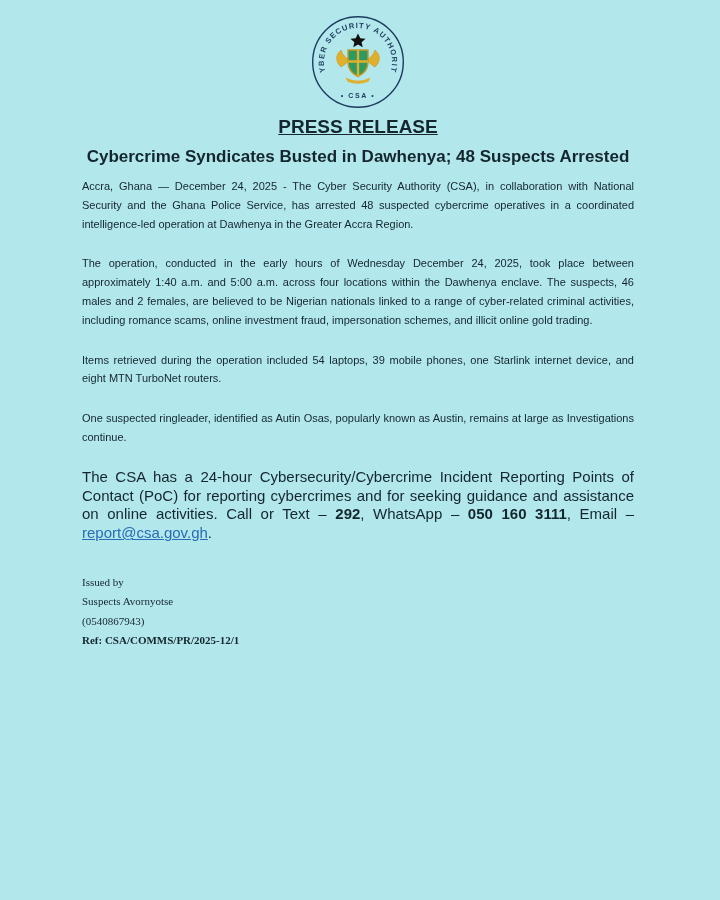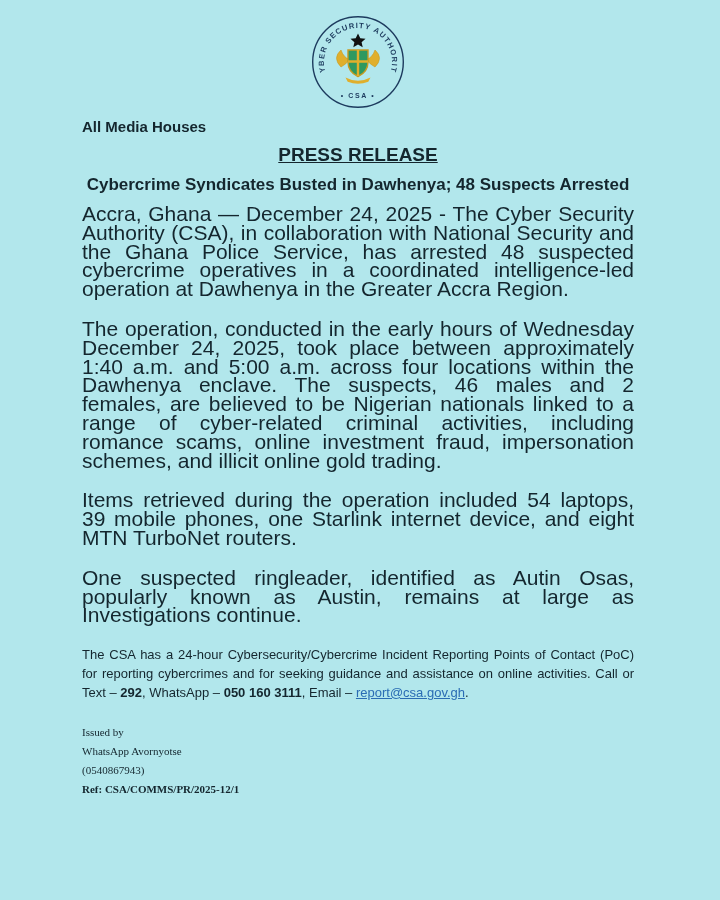--- a/index.html
+++ b/index.html
@@ -35,30 +35,30 @@
   }
   .center-head .ul { text-decoration: underline; }
   .doc-title {
     text-align: center;
     font-weight: 700;
     font-size: 17px;
     line-height: 19px;
     margin-bottom: 11px;
   }
   .body-para {
-    font-size: 21px;
+    font-size: 11px;
     line-height: 18.8px;
     text-align: justify;
     margin-bottom: 21px;
   }
   .contact-para {
-    font-size: 13px;
+    font-size: 15px;
     line-height: 18.8px;
     text-align: justify;
-    margin-bottom: 20px;
+    margin-bottom: 30px;
   }
   .contact-para b { font-weight: 700; }
   .contact-para a {
     color: #2a6cb4;
     text-decoration: underline;
   }
   .signature {
     font-size: 11px;
     line-height: 19.3px;
     margin-top: 14px;
@@ -85,37 +85,36 @@
         <path d="M31 53 q-9-9 0-17 q2.5 7.5 8.5 9.5 q-3.5 5-8.5 7.5z" fill="#e0af2c" stroke="#c79a20" stroke-width="0.6"></path>
         <path d="M65 53 q9-9 0-17 q-2.5 7.5 -8.5 9.5 q3.5 5 8.5 7.5z" fill="#e0af2c" stroke="#c79a20" stroke-width="0.6"></path>
         <path d="M38 36 h20 v12 q0 10 -10 14.5 q-10 -4.5 -10 -14.5 z" fill="#2e9960" stroke="#c79a20" stroke-width="1.4"></path>
         <path d="M48 36 v26 M38 47.5 h20" stroke="#e0af2c" stroke-width="2.4" fill="none"></path>
         <path d="M35.5 63.5 q12.5 6.5 25 0 l-2.2 4.2 q-10.3 4.3 -20.6 0 z" fill="#e0af2c"></path>
       </g>
       <text x="48" y="83.5" text-anchor="middle" font-size="7" font-weight="700" fill="#1d3b5e" letter-spacing="1.6" font-family="Liberation Sans, sans-serif">•  CSA  •</text>
     </svg>
   </div>
 
-  <p class="recipient">All Media Houses</p>
 
   <p class="center-head"><span class="ul">PRESS RELEASE</span></p>
 
   <p class="doc-title"><span class="ul">Cybercrime Syndicates Busted in Dawhenya; 48 Suspects Arrested</span></p>
 
   <p class="body-para">Accra, Ghana — December 24, 2025 - The Cyber Security Authority (CSA), in collaboration with National Security and the Ghana Police Service, has arrested 48 suspected cybercrime operatives in a coordinated intelligence-led operation at Dawhenya in the Greater Accra Region.</p>
 
   <p class="body-para">The operation, conducted in the early hours of Wednesday December 24, 2025, took place between approximately 1:40 a.m. and 5:00 a.m. across four locations within the Dawhenya enclave. The suspects, 46 males and 2 females, are believed to be Nigerian nationals linked to a range of cyber-related criminal activities, including romance scams, online investment fraud, impersonation schemes, and illicit online gold trading.</p>
 
   <p class="body-para">Items retrieved during the operation included 54 laptops, 39 mobile phones, one Starlink internet device, and eight MTN TurboNet routers.</p>
 
 
   <p class="body-para">One suspected ringleader, identified as Autin Osas, popularly known as Austin, remains at large as Investigations continue.</p>
 
   <p class="contact-para"><span>The CSA has a 24-hour Cybersecurity/Cybercrime Incident Reporting Points of Contact (PoC) for reporting cybercrimes and for seeking guidance and assistance on online activities. Call or Text – </span><b>292</b><span>, WhatsApp – </span><b>050 160 3111</b><span>, Email – </span><a href="#">report@csa.gov.gh</a><span>.</span></p>
 
   <div class="signature">
     <div>Issued by</div>
-    <div>WhatsApp Avornyotse</div>
+    <div>Suspects Avornyotse</div>
     <div>(0540867943)</div>
     <div class="ref">Ref: CSA/COMMS/PR/2025-12/1</div>
   </div>
 
 </div>
 
 </body></html>

